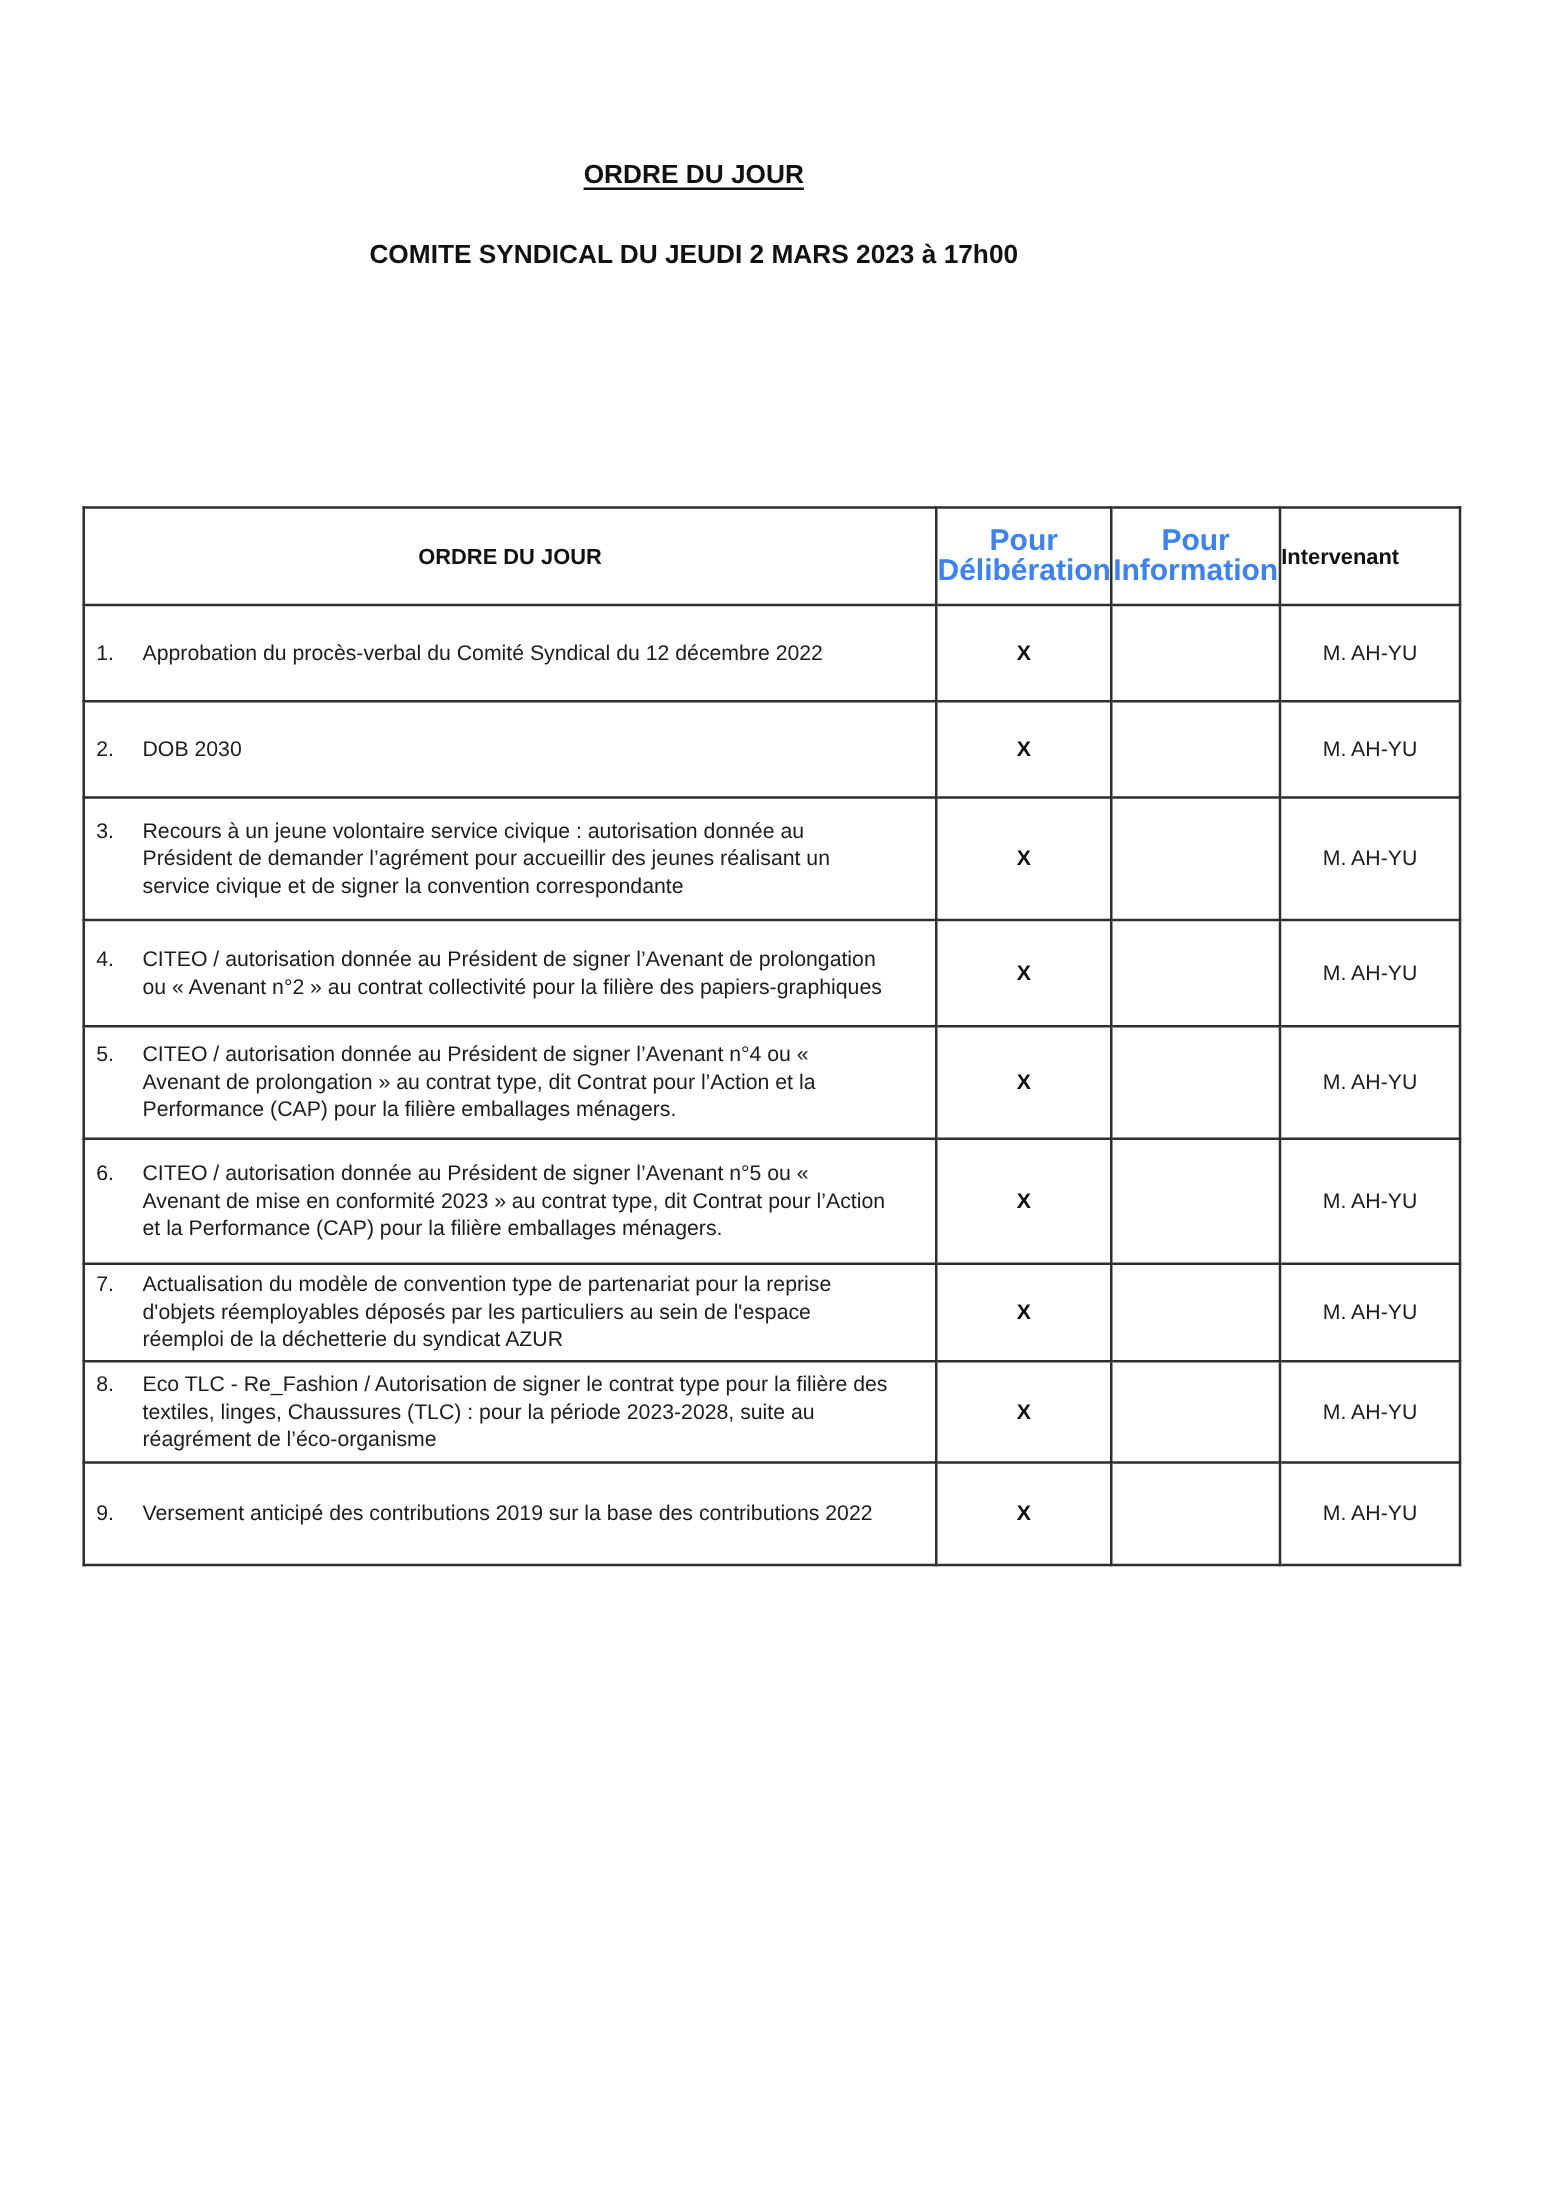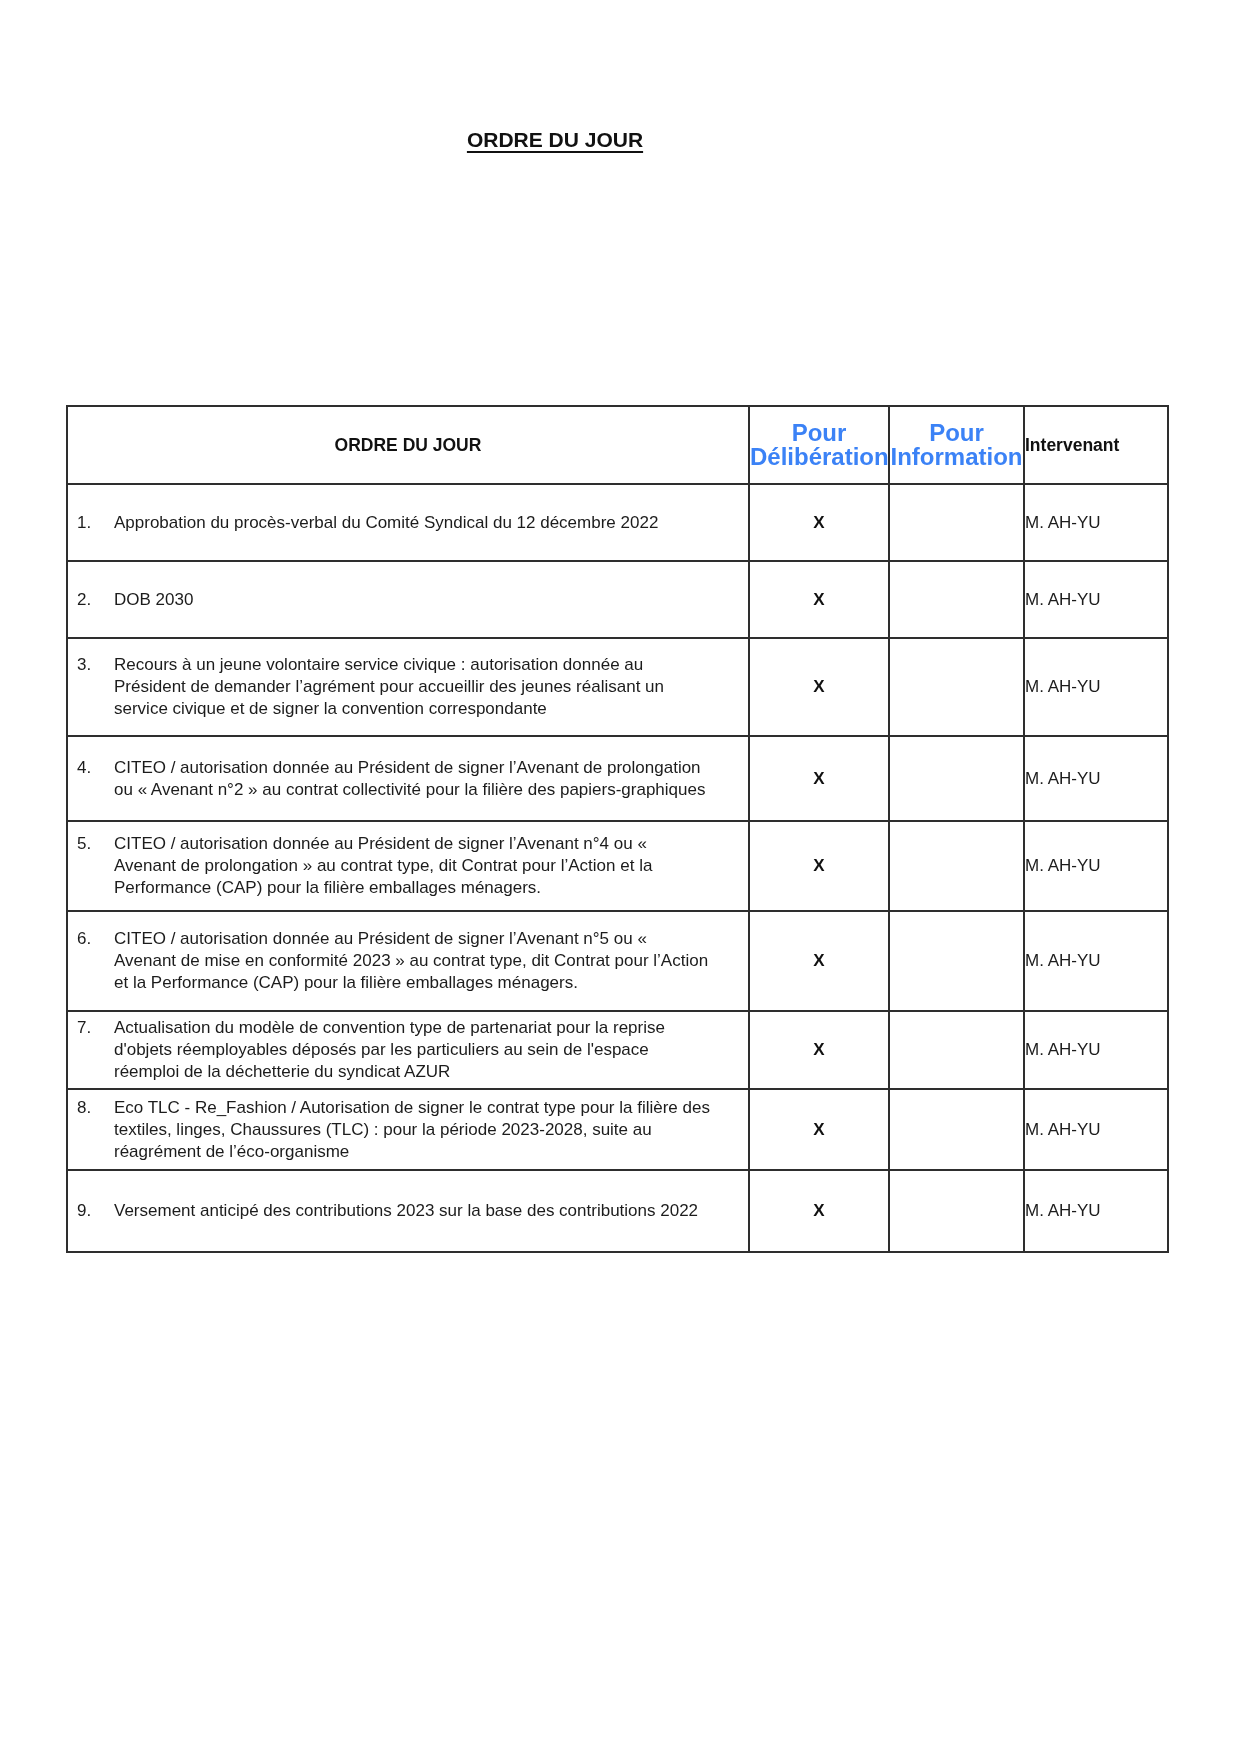--- a/index.html
+++ b/index.html
@@ -83,31 +83,33 @@
   .item .txt {
     flex: 1 1 auto;
   }
   td.c-x {
     text-align: center;
     font-weight: bold;
     font-size: 17px;
     color: #111;
   }
   td.c-int {
+    text-align: center;
     font-size: 17px;
     border-radius: 17px;
   }
 </style>
 </head>
 <body>
 
 <div class="page">
 
   <div class="titles">
     <div class="title">ORDRE DU JOUR</div>
+    <div class="subtitle">COMITE SYNDICAL DU JEUDI 2 MARS 2023 à 17h00</div>
   </div>
 
   <table class="agenda">
     <colgroup>
       <col style="width:682px">
       <col style="width:140px">
       <col style="width:135px">
       <col style="width:144px">
     </colgroup>
     <thead>
@@ -210,21 +212,21 @@
             </div>
         </td>
         <td class="c-x">X</td>
         <td class="c-x"></td>
         <td class="c-int">M. AH-YU</td>
       </tr>
       <tr style="height:82px">
         <td class="c-item">
           <div class="item">
               <span class="num">9.</span>
-              <div class="txt">Versement anticipé des contributions 2023 sur la base des contributions 2022</div>
+              <div class="txt">Versement anticipé des contributions 2019 sur la base des contributions 2022</div>
             </div>
         </td>
         <td class="c-x">X</td>
         <td class="c-x"></td>
         <td class="c-int">M. AH-YU</td>
       </tr>
     </tbody>
   </table>
 
 </div>

